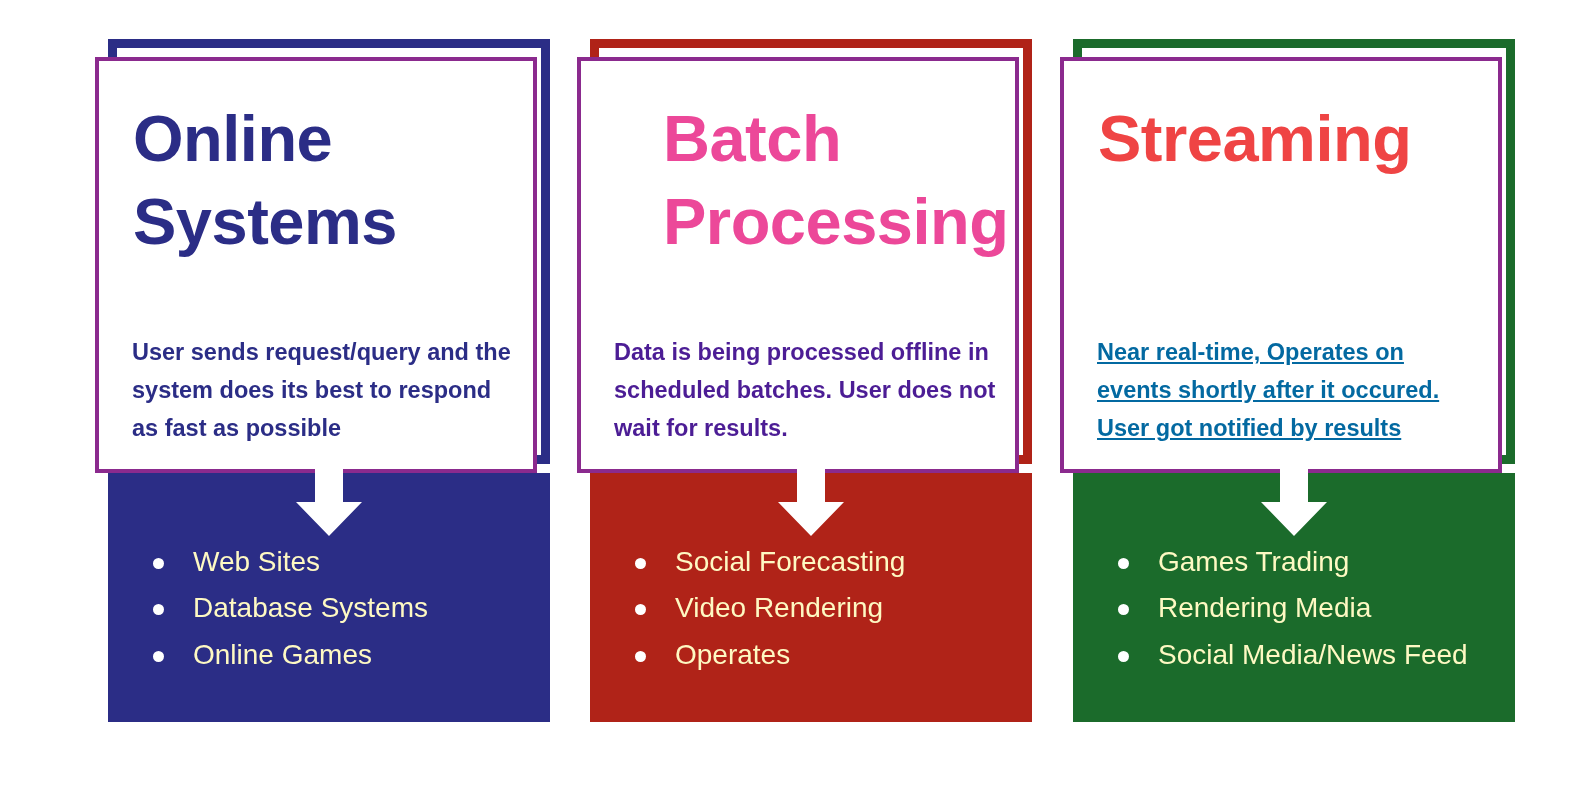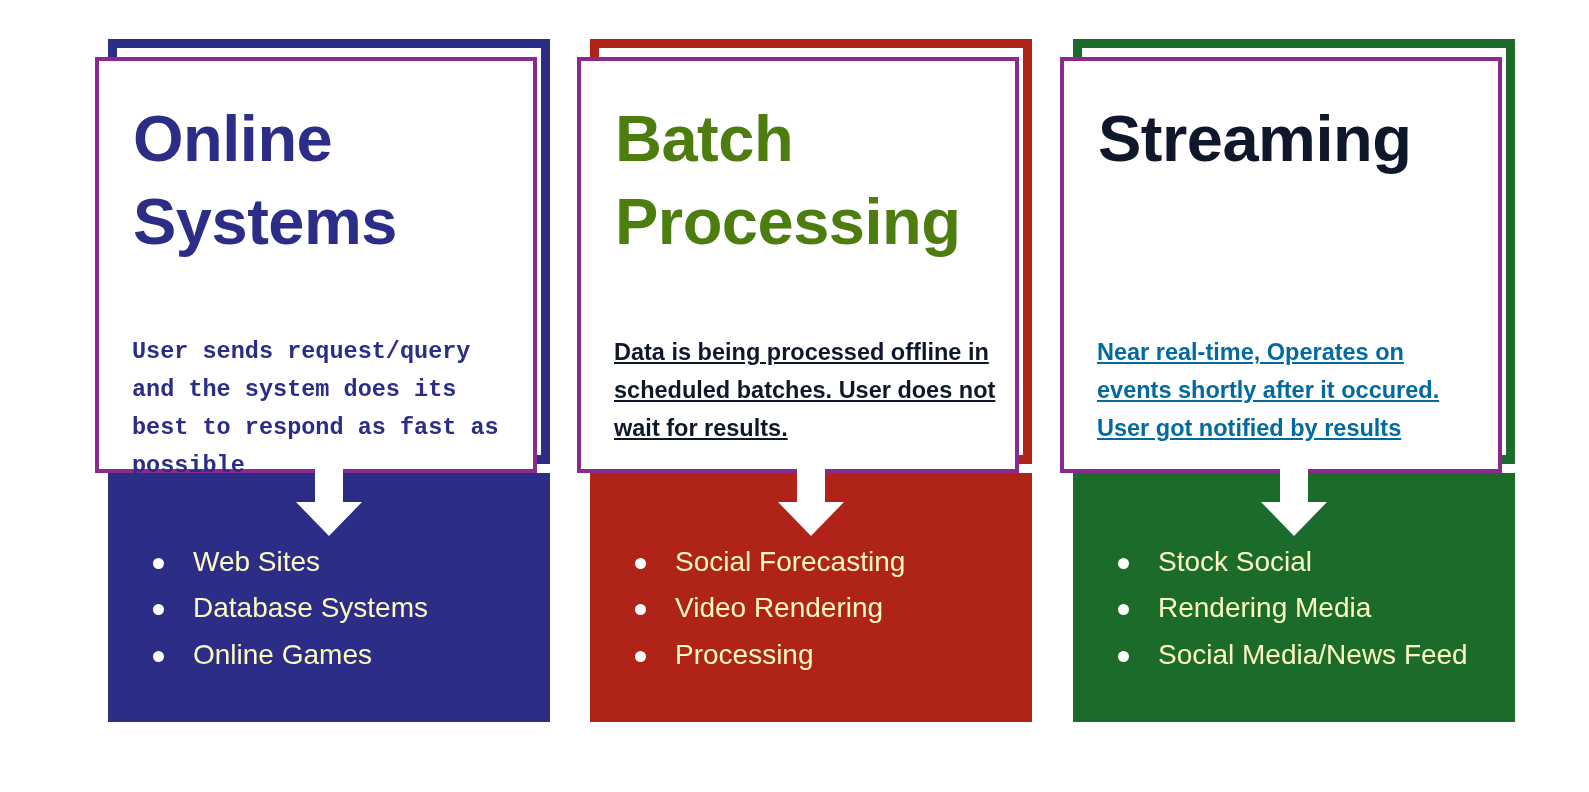--- a/index.html
+++ b/index.html
@@ -131,66 +131,66 @@
   }
 </style>
 </head>
 <body>
 
 <div id="stage">
     <div class="card" style="left: 95px; --accent: #2B2D86; --outline: #8B2A8E;">
       <div class="accent-frame"></div>
       <div class="white-box">
         <div class="card-title" style="color: rgb(43, 45, 134);">Online Systems</div>
-        <div class="card-desc" style="color: rgb(43, 45, 134); font-family: Liberation Mono, monospace;">User sends request/query and the system does its best to respond as fast as possible</div>
+        <div class="card-desc" style="color: rgb(43, 45, 134);">User sends request/query and the system does its best to respond as fast as possible</div>
       </div>
       <div class="panel">
         <div class="arrow">
           <svg viewBox="0 0 74 75" width="74" height="75" aria-hidden="true">
             <polygon points="23,0 51,0 51,40 70,40 37,74 4,40 23,40" fill="#ffffff"></polygon>
           </svg>
         </div>
         <ul class="bullets">
           <li>Web Sites</li>
           <li>Database Systems</li>
           <li>Online Games</li>
         </ul>
       </div>
     </div>
     <div class="card" style="left: 577px; --accent: #B02318; --outline: #8B2A8E;">
       <div class="accent-frame"></div>
       <div class="white-box">
-        <div class="card-title" style="color: #4d7c0f;">Batch Processing</div>
-        <div class="card-desc" style="color: #0f172a; text-decoration: underline;">Data is being processed offline in scheduled batches. User does not wait for results.</div>
+        <div class="card-title" style="color: #ec4899; margin-left: 48px;">Batch Processing</div>
+        <div class="card-desc" style="color: #4c1d95;">Data is being processed offline in scheduled batches. User does not wait for results.</div>
       </div>
       <div class="panel">
         <div class="arrow">
           <svg viewBox="0 0 74 75" width="74" height="75" aria-hidden="true">
             <polygon points="23,0 51,0 51,40 70,40 37,74 4,40 23,40" fill="#ffffff"></polygon>
           </svg>
         </div>
         <ul class="bullets">
           <li>Social Forecasting</li>
           <li>Video Rendering</li>
-          <li>Processing</li>
+          <li>Operates</li>
         </ul>
       </div>
     </div>
     <div class="card" style="left: 1060px; --accent: #1B6B2B; --outline: #8B2A8E;">
       <div class="accent-frame"></div>
       <div class="white-box">
-        <div class="card-title" style="color: #0f172a;">Streaming</div>
+        <div class="card-title" style="color: #ef4444;">Streaming</div>
         <div class="card-desc" style="color: #0369a1; text-decoration: underline;">Near real-time, Operates on events shortly after it occured. User got notified by results</div>
       </div>
       <div class="panel">
         <div class="arrow">
           <svg viewBox="0 0 74 75" width="74" height="75" aria-hidden="true">
             <polygon points="23,0 51,0 51,40 70,40 37,74 4,40 23,40" fill="#ffffff"></polygon>
           </svg>
         </div>
         <ul class="bullets">
-          <li>Stock Social</li>
+          <li>Games Trading</li>
           <li>Rendering Media</li>
           <li>Social Media/News Feed</li>
         </ul>
       </div>
     </div>
   </div>
 
 </body></html>

